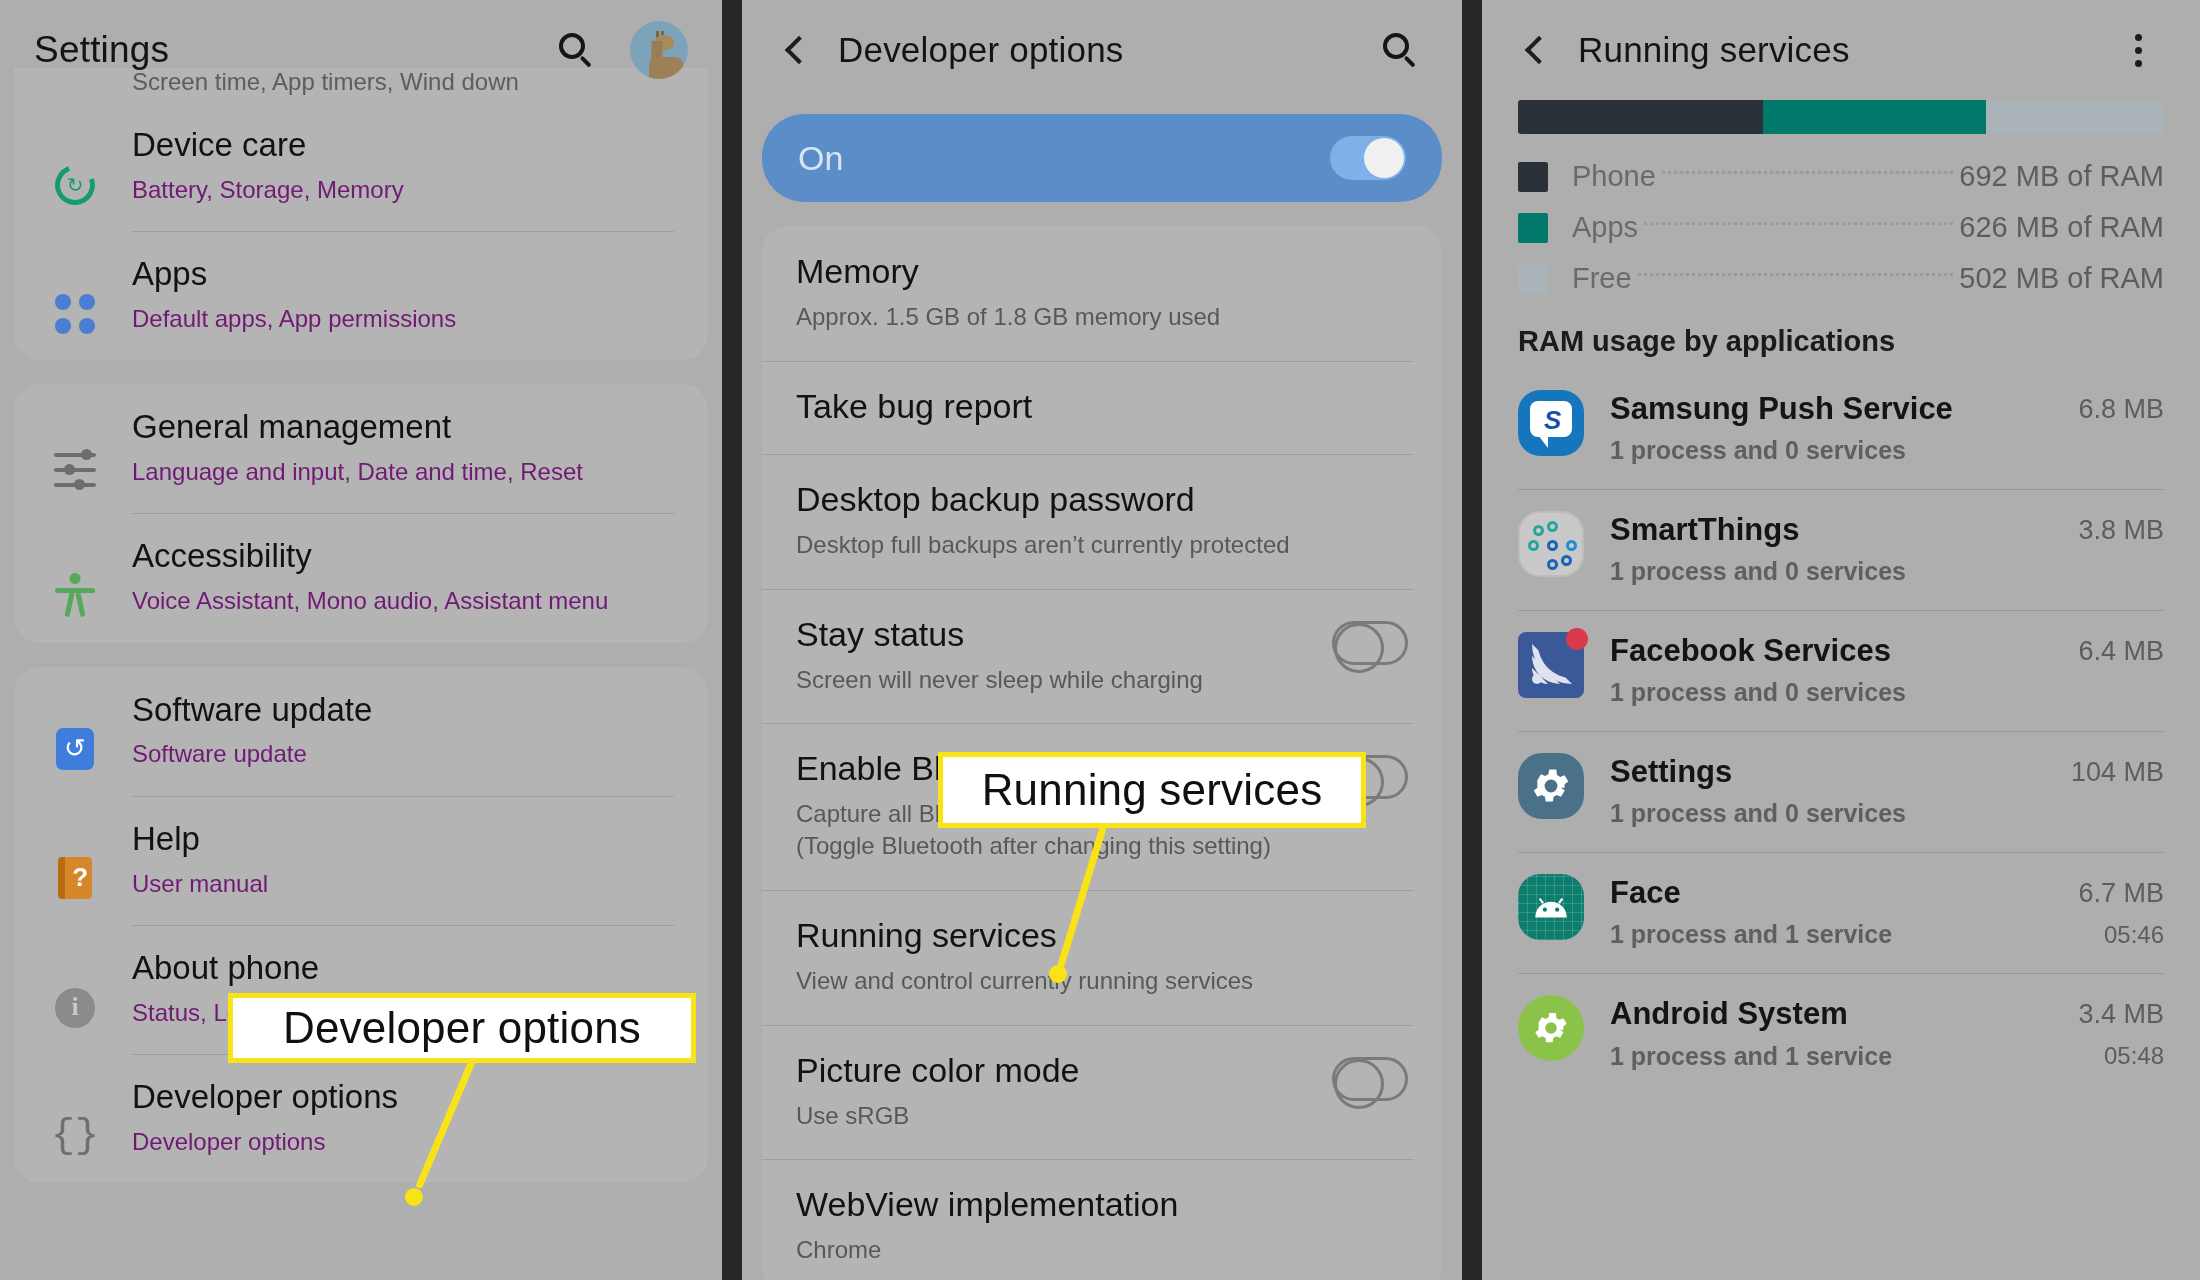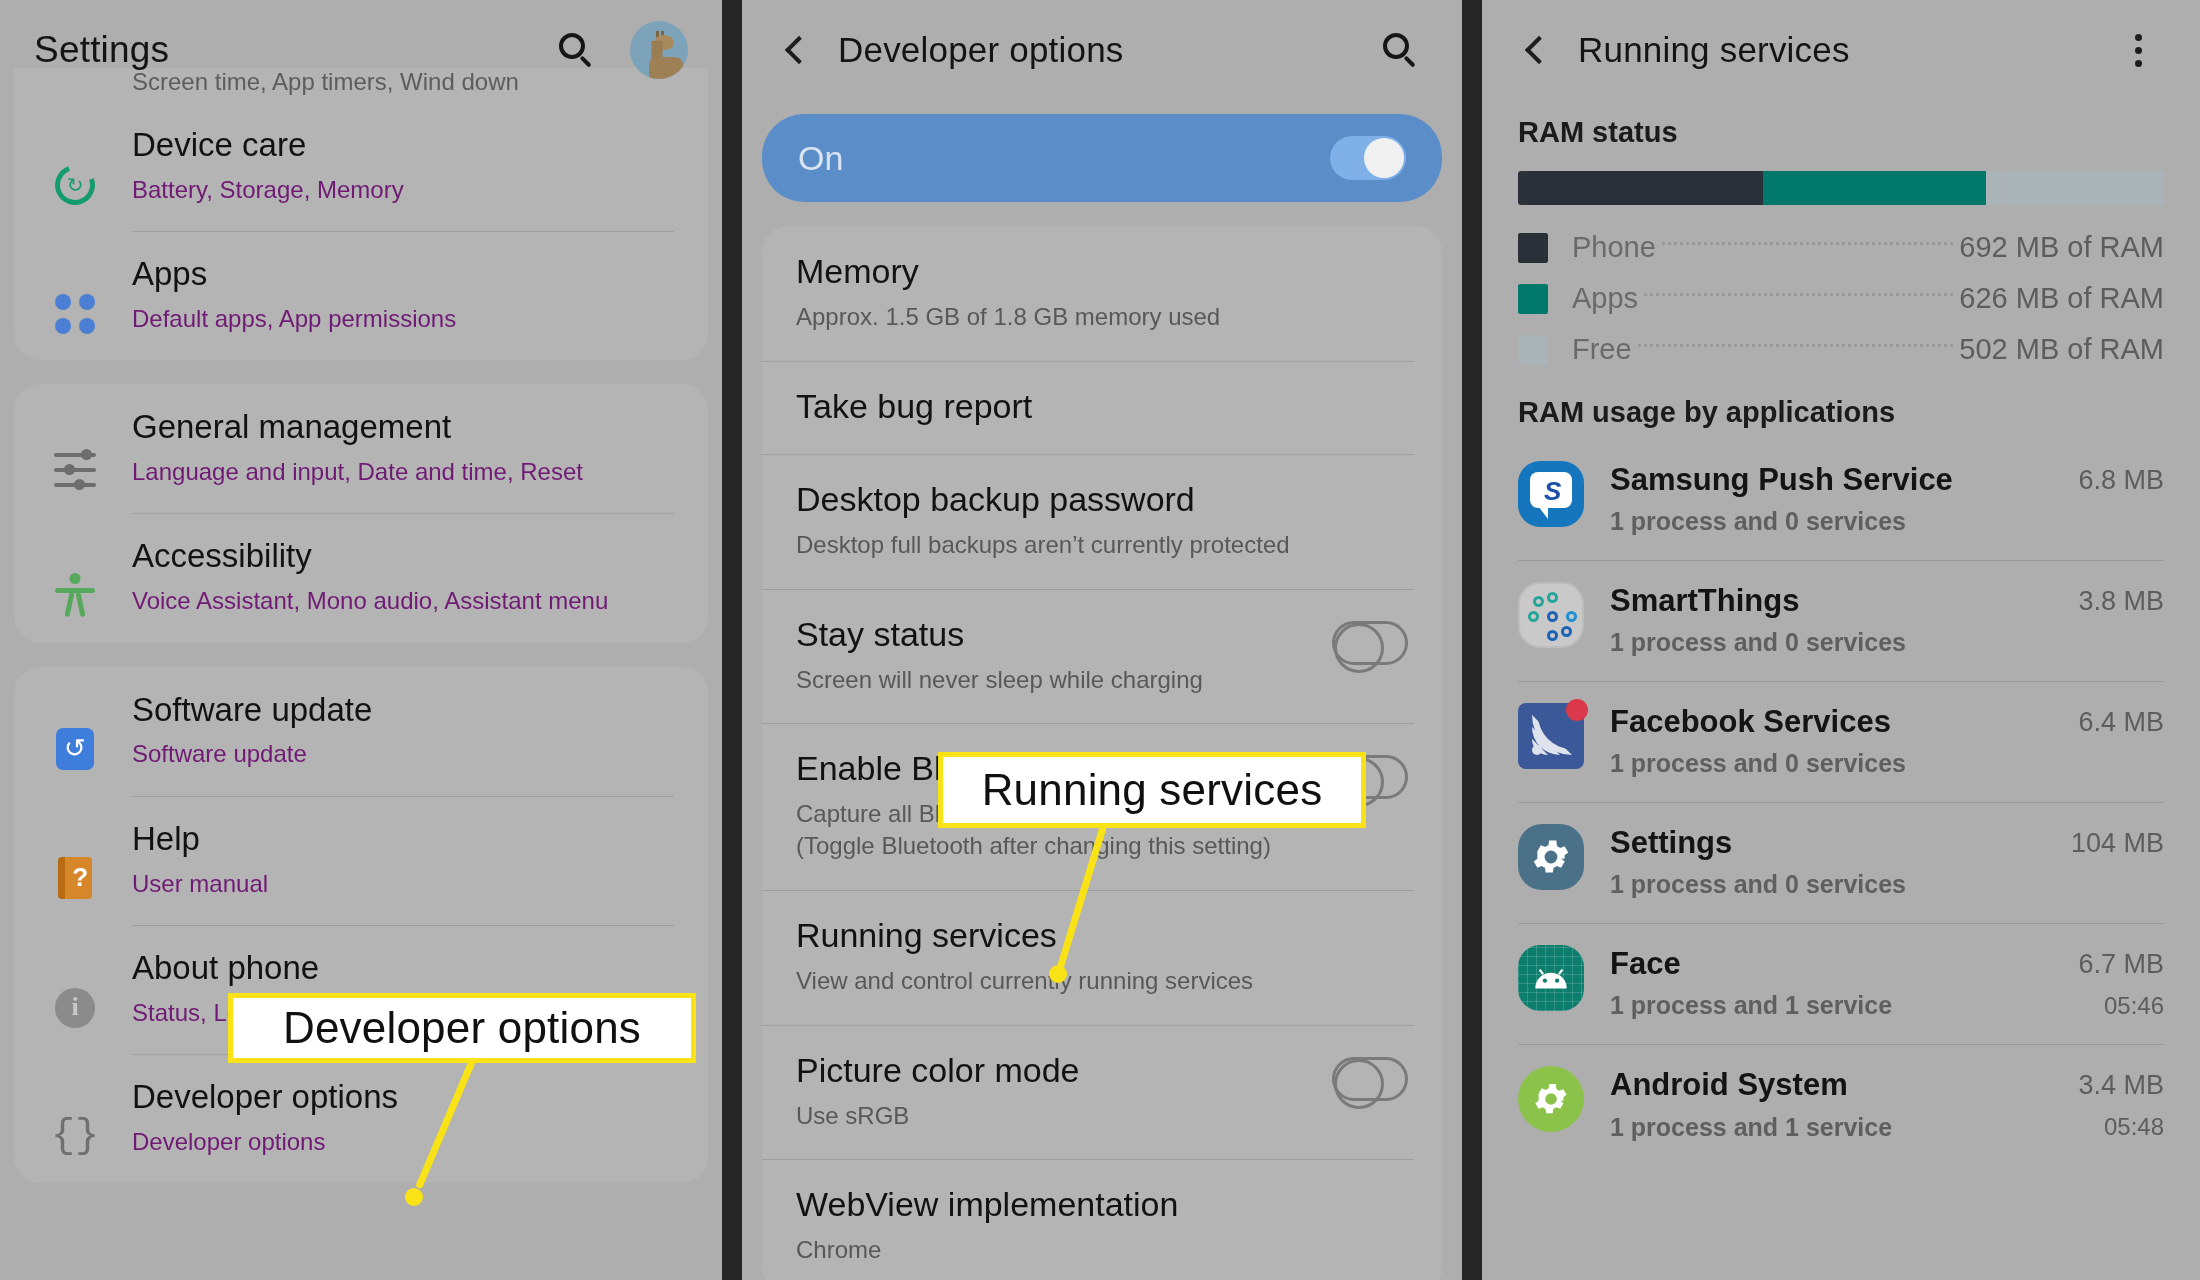--- a/index.html
+++ b/index.html
@@ -395,21 +395,20 @@
       <div class="act">
         <div class="kebab">
             <span></span>
             <span></span>
             <span></span>
           </div>
       </div>
     </div>
 
     <div class="rsect">
-      <div class="rhead">RAM status</div>
 
       <div class="rambar">
         <i style="width:38%;background:#2b3138"></i>
         <i style="width:34.5%;background:#00796b"></i>
         <i style="width:27.5%;background:#aab3b8"></i>
       </div>
 
       <div class="legend">
         <div class="sw" style="background:#2b3138"></div>
         <div class="nm">Phone</div>

